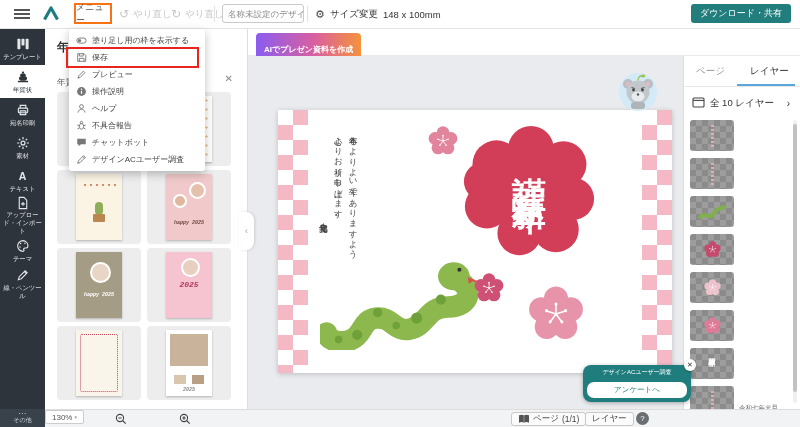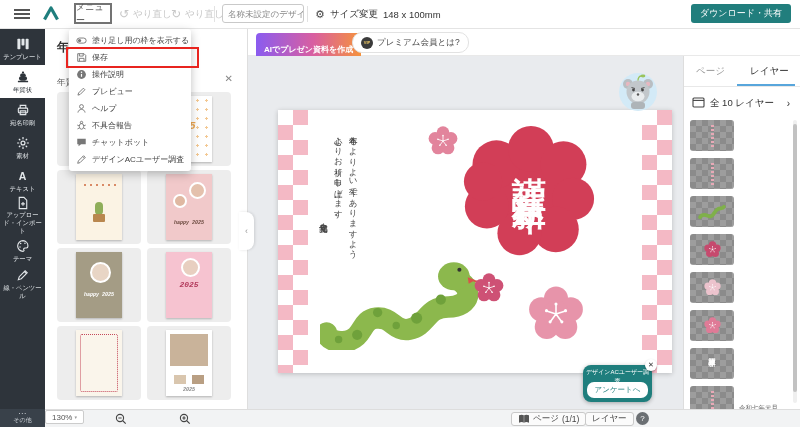--- a/index.html
+++ b/index.html
@@ -4,21 +4,21 @@
 <style>
   html,body{margin:0;padding:0;background:#fff;}
   .app{position:relative;width:800px;height:427px;overflow:hidden;
        font-family:"Liberation Sans","DejaVu Sans",sans-serif;background:#fff;-webkit-font-smoothing:antialiased;}
 
   
   .topbar{position:absolute;left:0;top:0;width:800px;height:28px;background:#fff;border-bottom:1px solid #e4e4e4;z-index:20;}
   .hamburger{position:absolute;left:14px;top:9px;width:16px;height:10px;cursor:pointer;}
   .hamburger i{display:block;height:1.6px;background:#555;margin-bottom:2.6px;}
   .logo{position:absolute;left:42px;top:5px;}
-  .menu-btn{position:absolute;left:74px;top:3px;width:38px;height:21px;border:2px solid #737373;background:#fff;
+  .menu-btn{position:absolute;left:74px;top:3px;width:38px;height:21px;border:2px solid #f97316;background:#fff;
             font-size:9px;color:#555;display:flex;align-items:center;justify-content:center;box-sizing:border-box;}
   .tb-ghost{position:absolute;top:0;height:28px;display:flex;align-items:center;gap:4px;color:#c7c7c7;font-size:9.5px;}
   .undo{left:119px;} .redo{left:171px;}
   .tb-ghost .glyph{font-size:12px;line-height:1;}
   .sep{position:absolute;top:6px;width:1px;height:16px;background:#e2e2e2;}
   .sep1{left:214px;} .sep2{left:307px;}
   .name-box{position:absolute;left:222px;top:4px;width:82px;height:19px;border:1px solid #c9c9c9;border-radius:3px;
             font-size:8.5px;color:#888;line-height:19px;padding:0 5px;box-sizing:border-box;white-space:nowrap;overflow:hidden;}
   .size-group{position:absolute;left:315px;top:0;height:28px;display:flex;align-items:center;gap:5px;font-size:9.5px;color:#333;}
   .gear-glyph{font-size:11px;color:#444;}
@@ -97,21 +97,21 @@
   .vmsg{position:absolute;left:38px;top:20px;height:240px;writing-mode:vertical-rl;
         font-family:"DejaVu Serif","Liberation Serif",serif;font-size:8.5px;color:#444;line-height:1.75;}
   .vmsg p{margin:0;letter-spacing:0.5px;}
   .vmsg .date{padding-top:86px;}
   .snake{position:absolute;left:42px;top:140px;}
   .blossom{position:absolute;}
   .b1{left:150px;top:16px;color:#e2849c;}
   .b2{left:196px;top:163px;color:#ce5175;}
   .b3{left:250px;top:176px;color:#e794aa;}
   .mascot{position:absolute;left:370px;top:16px;}
-  .survey{position:absolute;left:335px;top:309px;width:69px;height:37px;background:#1f7e7d;border-radius:8px;
+  .survey{position:absolute;left:335px;top:309px;width:108px;height:37px;background:#1f7e7d;border-radius:8px;
           box-shadow:0 1px 4px rgba(0,0,0,.3);z-index:5;text-decoration:underline;}
   .survey-title{position:absolute;left:0;right:0;top:3px;text-align:center;color:#fff;font-size:6px;}
   .survey-btn{position:absolute;left:4px;right:4px;bottom:4px;height:16px;background:#fff;border-radius:7px;
           color:#1f7e7d;font-size:7.5px;display:flex;align-items:center;justify-content:center;cursor:pointer;}
   .survey-close{position:absolute;right:-5px;top:-6px;width:12px;height:12px;border-radius:50%;background:#fff;
           box-shadow:0 1px 2px rgba(0,0,0,.3);color:#333;font-size:7px;display:flex;align-items:center;justify-content:center;cursor:pointer;}
 
   
   .rpanel{position:absolute;left:683px;top:56px;width:117px;height:353px;background:#fff;border-left:1px solid #ddd;box-sizing:border-box;}
   .rp-tabs{position:absolute;left:0;top:0;width:116px;height:30px;border-bottom:1px solid #e8e8e8;}
@@ -145,21 +145,21 @@
   .bb-zoombox .caret{font-size:5px;color:#999;}
   .bb-zoomin{left:134px;cursor:pointer;}
   .bb-btn{position:absolute;top:1.5px;height:14px;border:1px solid #c9c9c9;border-radius:3px;background:#fbfbfb;
           display:flex;align-items:center;gap:3px;padding:0 6px;font-size:8.5px;color:#444;cursor:pointer;box-sizing:border-box;}
   .bb-page{left:466px;}
   .bb-layer{left:540px;}
   .bb-help{position:absolute;left:591px;top:2px;width:13px;height:13px;border-radius:50%;background:#6b6f73;color:#fff;
           font-size:8px;display:flex;align-items:center;justify-content:center;cursor:pointer;}
 
   
-  .menu-dd{position:absolute;left:69px;top:29px;width:122px;background:#fff;border-radius:3px;
+  .menu-dd{position:absolute;left:69px;top:29px;width:136px;background:#fff;border-radius:3px;
            box-shadow:0 3px 10px rgba(0,0,0,.25);padding:3px 0;z-index:50;}
   .menu-item{height:17px;display:flex;align-items:center;gap:5px;padding:0 7px;font-size:8px;color:#444;cursor:pointer;white-space:nowrap;}
   .mi-icon{width:11px;height:11px;flex:none;display:flex;align-items:center;justify-content:center;}
   .save-annot{position:absolute;left:-3px;top:18px;width:133px;height:21px;border:2.5px solid #e8241f;box-sizing:border-box;pointer-events:none;}
 </style>
 </head>
 <body>
 
 <div class="app">
 
@@ -329,24 +329,20 @@
             <span class="yr">2025</span>
           </div>
         </div>
     </div>
   </div>
 
   <div class="substrip">
     <div class="ai-btn">
         <span>AIでプレゼン資料を作成</span>
       </div>
-    <div class="premium-pill">
-      <span class="vip-badge">VIP</span>
-      <span class="premium-label">プレミアム会員とは?</span>
-    </div>
   </div>
 
   <div class="canvas">
     <div class="collapse-tab">
         <span>‹</span>
       </div>
 
     <div class="card">
       <div class="checker left"></div>
       <div class="checker right"></div>
@@ -568,35 +564,35 @@
       <span class="mi-icon">
         <svg width="11" height="11" viewBox="0 0 13 13" fill="none" stroke="#777" stroke-width="1.1">
             <path d="M2 2h7.5L11.5 4v7H2z"></path>
             <path d="M4 2v2.8h4.5V2M4 11V7.5h5.5V11"></path>
           </svg>
       </span>
         <span>保存</span>
     </div>
     <div class="menu-item">
       <span class="mi-icon">
+        <svg width="11" height="11" viewBox="0 0 13 13" fill="none" stroke="#777" stroke-width="1.1">
+            <path d="M2.3 10.8l.8-2.6 5.6-5.6 1.8 1.8-5.6 5.6z"></path>
+          </svg>
+      </span>
+        <span>プレビュー</span>
+    </div>
+    <div class="menu-item">
+      <span class="mi-icon">
         <svg width="11" height="11" viewBox="0 0 13 13">
             <circle cx="6.5" cy="6.5" r="5.2" fill="#777"></circle>
             <path d="M6.5 5.8v3.4" stroke="#fff" stroke-width="1.4"></path>
             <circle cx="6.5" cy="3.8" r="0.9" fill="#fff"></circle>
           </svg>
       </span>
         <span>操作説明</span>
-    </div>
-    <div class="menu-item">
-      <span class="mi-icon">
-        <svg width="11" height="11" viewBox="0 0 13 13" fill="none" stroke="#777" stroke-width="1.1">
-            <path d="M2.3 10.8l.8-2.6 5.6-5.6 1.8 1.8-5.6 5.6z"></path>
-          </svg>
-      </span>
-        <span>プレビュー</span>
     </div>
     <div class="menu-item">
       <span class="mi-icon">
         <svg width="11" height="11" viewBox="0 0 13 13" fill="none" stroke="#777" stroke-width="1.1">
             <circle cx="6.5" cy="4.2" r="2.3"></circle>
             <path d="M2.3 11.3c.4-2.4 2-3.7 4.2-3.7s3.8 1.3 4.2 3.7"></path>
           </svg>
       </span>
         <span>ヘルプ</span>
     </div>

